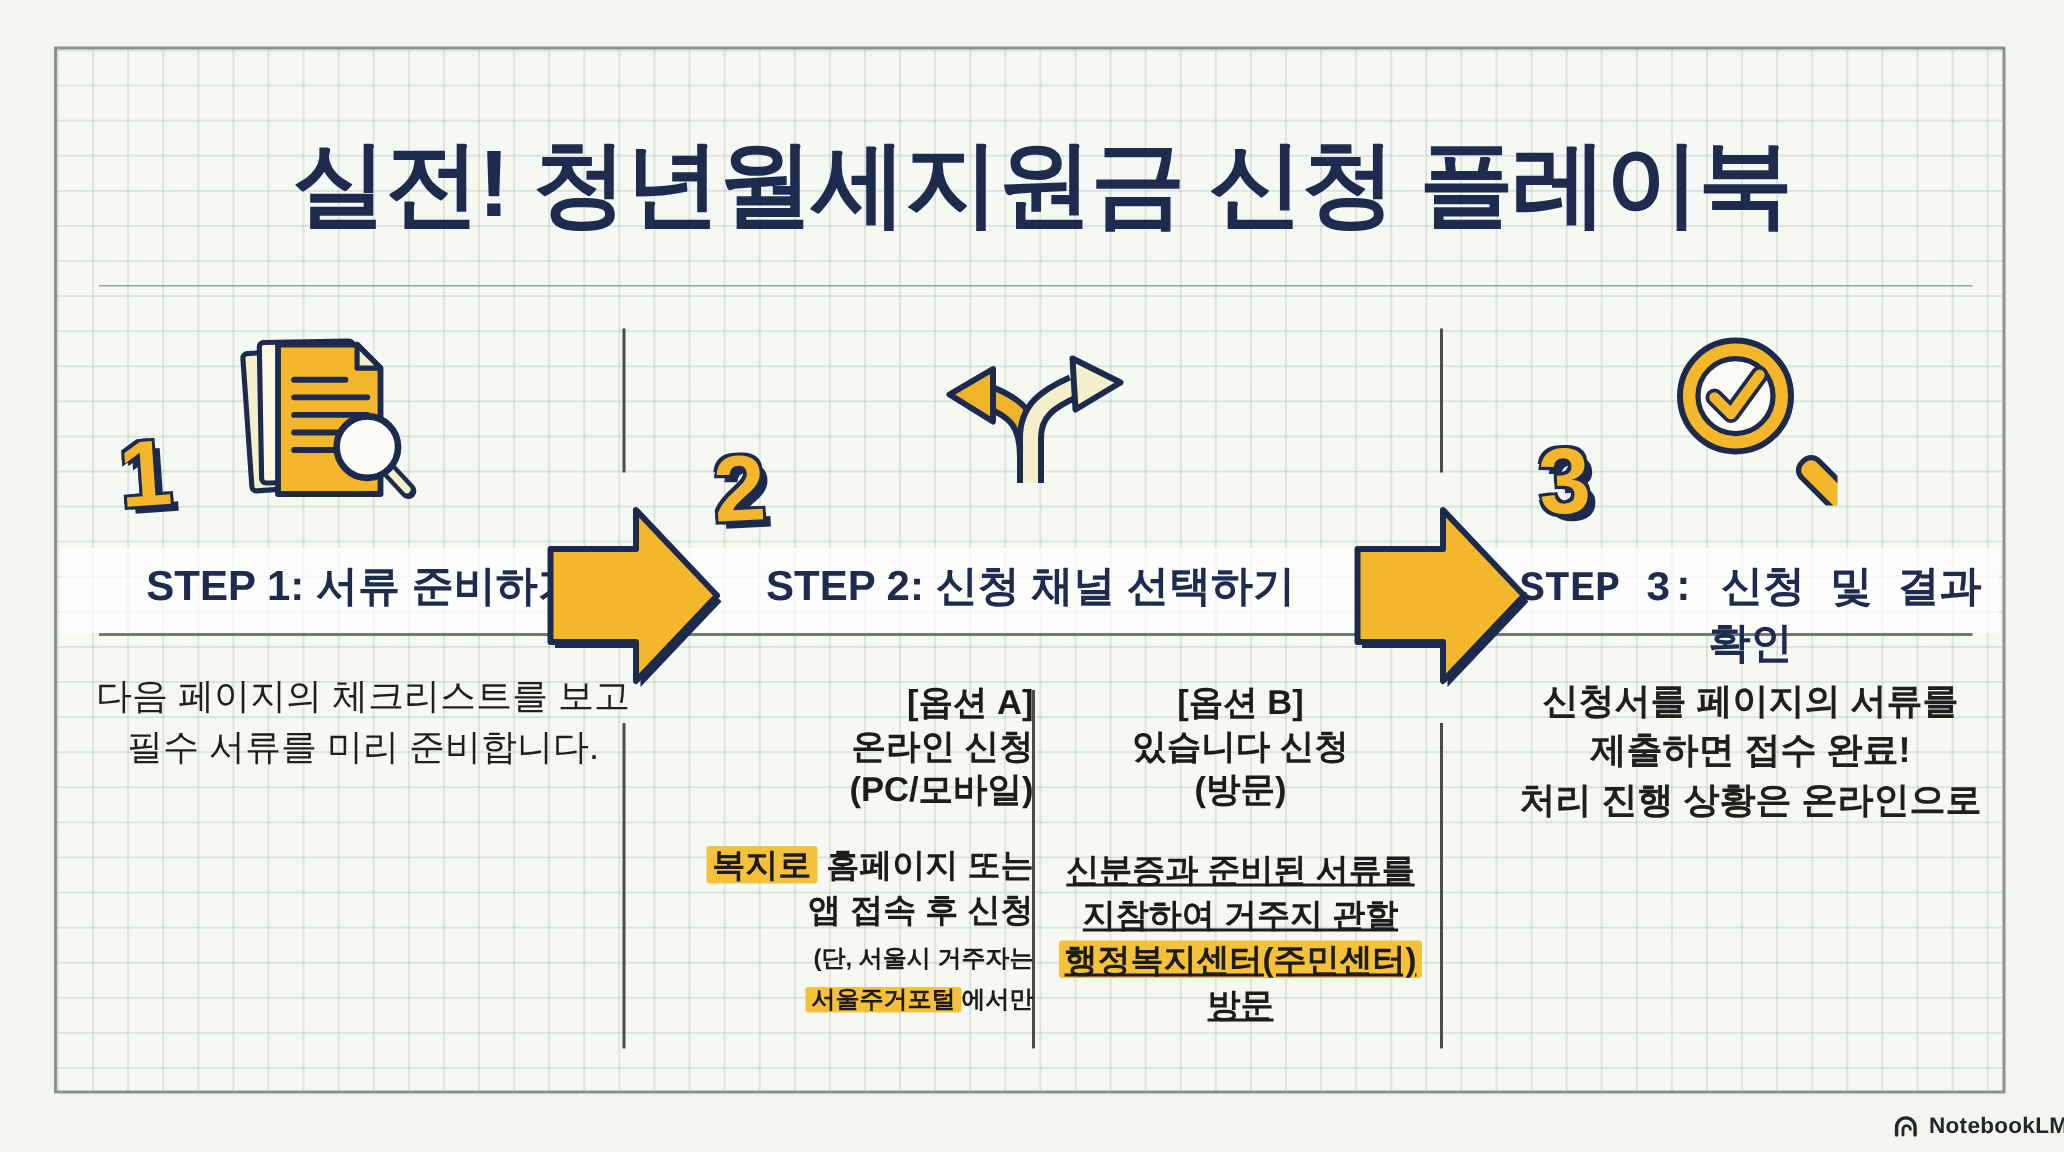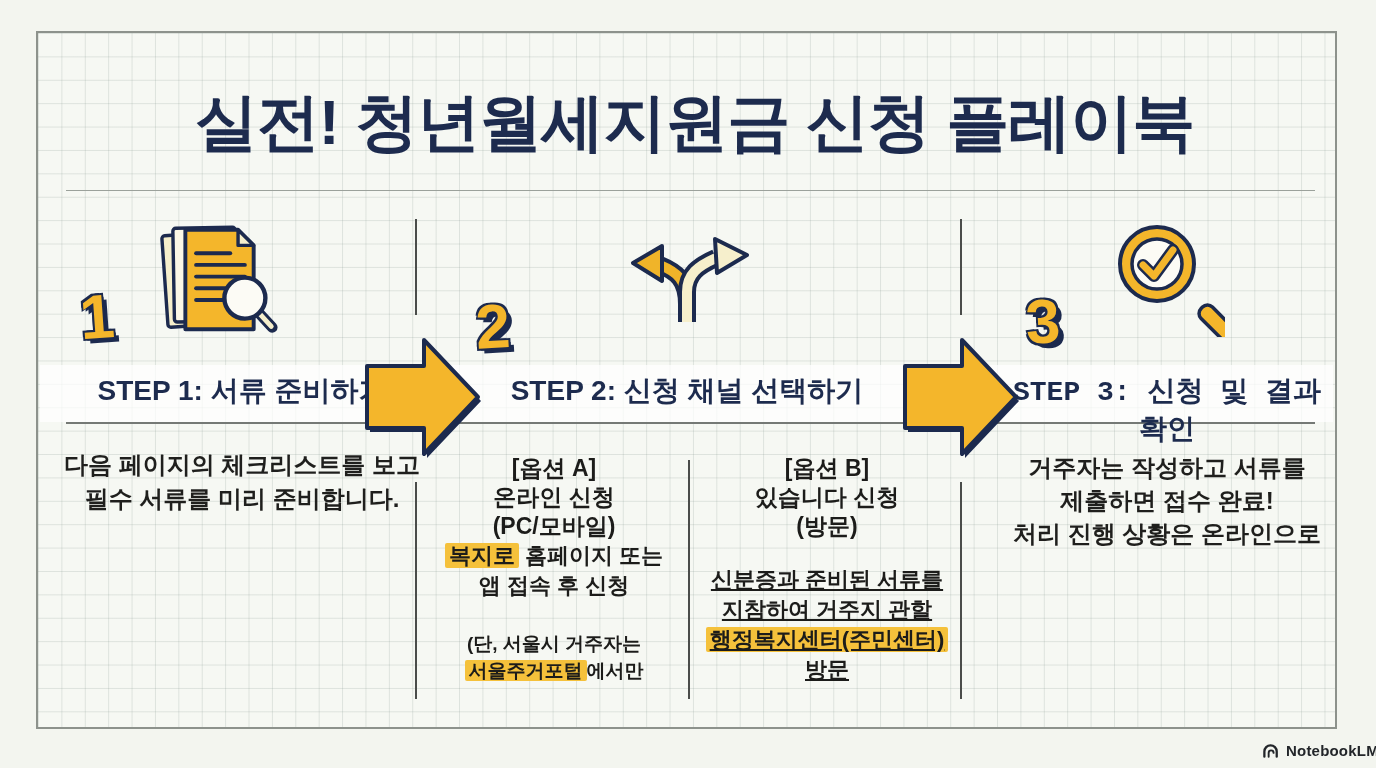--- a/index.html
+++ b/index.html
@@ -58,30 +58,30 @@
   }
   .label-1{left:19px;width:370px;}
   .label-2{left:439px;width:420px;}
   .label-3{left:969px;width:320px;font-family:Liberation Mono, monospace;}
 
   .arrow{position:absolute;top:303px;width:122px;height:126px;}
   .arrow-1{left:325px;}
   .arrow-2{left:863px;}
 
   .desc{position:absolute;text-align:center;color:#1f1f1d;}
-  .col1-desc{left:14px;top:415px;width:380px;font-size:24px;line-height:34px;font-weight:700;}
+  .col1-desc{left:14px;top:415px;width:380px;font-size:24px;line-height:34px;font-weight:400;}
   .col3-desc{left:964px;top:418px;width:330px;font-size:24px;line-height:33px;font-weight:600;}
 
   .opt{position:absolute;top:421px;text-align:center;color:#1c1c1a;}
-  .opt-a{left:381px;width:270px;}
+  .opt-a{left:381px;width:270px;text-align:right;}
   .opt-b{left:654px;width:270px;}
   .opt-head{font-size:23px;font-weight:800;line-height:29px;}
-  .opt-body{font-size:22px;font-weight:600;line-height:30px;}
+  .opt-body{margin-top:21px;font-size:22px;font-weight:600;line-height:30px;}
   .opt-b .opt-body{margin-top:24px;text-decoration:underline;}
-  .opt-note{margin-top:29px;font-size:19px;font-weight:600;line-height:27px;}
+  .opt-note{margin-top:4px;font-size:16px;font-weight:600;line-height:27px;}
   .hl{background:#f5c13b;padding:0 4px;font-weight:800;border-radius:2px;}
 
   .watermark{
     position:absolute;left:1262px;top:739px;height:22px;
     display:flex;align-items:center;gap:5px;
     color:#222529;font-size:15px;font-weight:700;letter-spacing:0.2px;
   }
 </style>
 </head>
 <body>
@@ -187,21 +187,21 @@
       <div class="opt-head">(방문)</div>
       <div class="opt-body">
         <div>신분증과 준비된 서류를</div>
         <div>지참하여 거주지 관할</div>
         <div><span class="hl">행정복지센터(주민센터)</span></div>
         <div>방문</div>
       </div>
     </div>
 
     <div class="desc col3-desc">
-      <div>거주자는 작성하고 서류를</div>
+      <div>신청서를 페이지의 서류를</div>
       <div>제출하면 접수 완료!</div>
       <div>처리 진행 상황은 온라인으로</div>
     </div>
 
   </div>
 
   <div class="watermark">
     <svg width="19" height="17" viewBox="0 0 20 17">
       <path d="M2.5,15 V9.5 A6.5,6.5 0 0 1 15.5,9.5 V15" fill="none" stroke="#222529" stroke-width="2.4" stroke-linecap="round"></path>
       <path d="M7,15 V11 A2.6,2.6 0 0 1 12.2,11" fill="none" stroke="#222529" stroke-width="2" stroke-linecap="round"></path>

